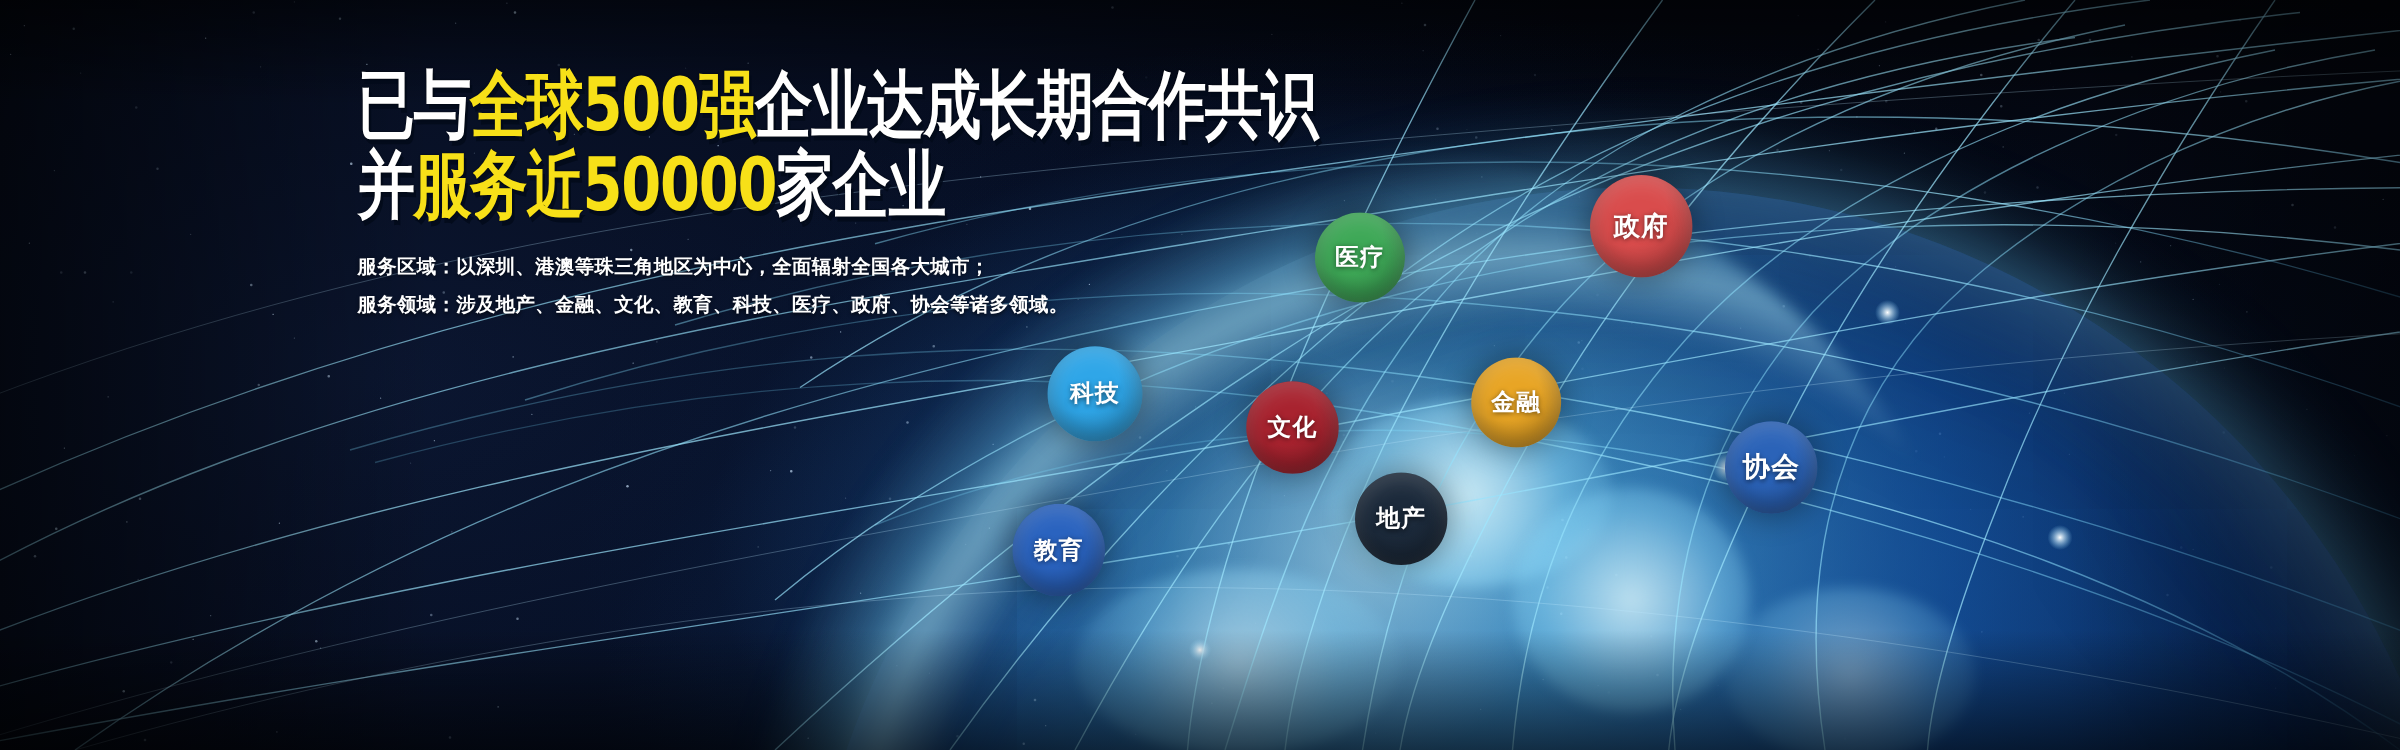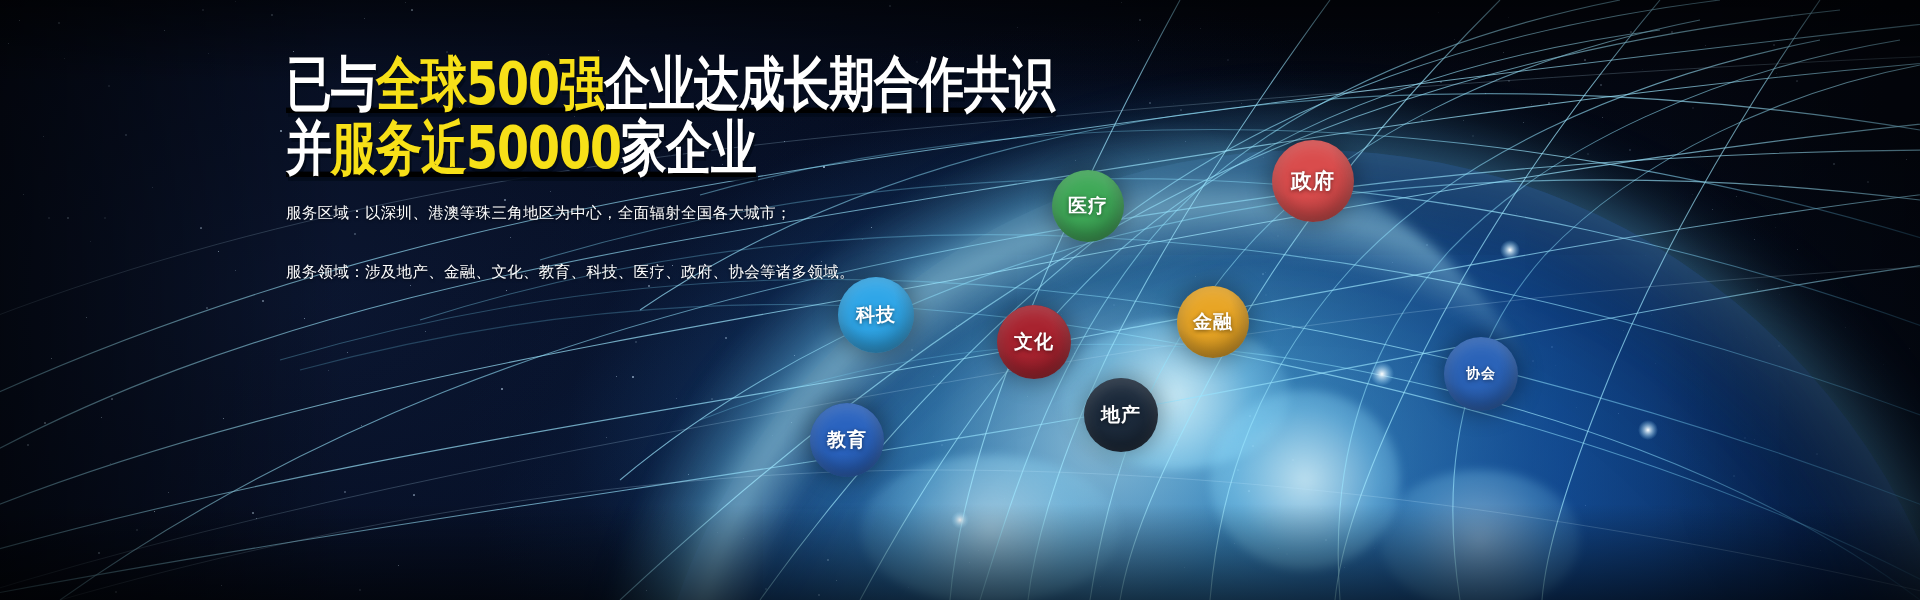--- a/index.html
+++ b/index.html
@@ -55,45 +55,44 @@
   .vignette {
     position:absolute; inset:0; pointer-events:none;
     background:
       linear-gradient(to bottom, rgba(0,0,0,0.55) 0%, rgba(0,0,0,0) 14%, rgba(0,0,0,0) 84%, rgba(0,0,0,0.60) 100%),
       linear-gradient(to right, rgba(0,0,0,0.62) 0%, rgba(0,0,0,0) 18%, rgba(0,0,0,0) 86%, rgba(0,0,0,0.38) 100%);
   }
 
   
   .copy { position:absolute; left:286px; top:54px; width:720px; }
 
-  .headline { line-height:1.0; white-space:nowrap;text-decoration:underline; }
+  .headline { line-height:1.0; white-space:nowrap; }
   .hl-line {
     font-family:"DejaVu Sans","Liberation Sans",sans-serif;
     font-weight:bold; font-size:46px; letter-spacing:-1px;
     transform:scaleY(1.28); transform-origin:left top;
   }
   .hl1 { margin-bottom:18px; }
   .hl2 { margin-top:18px; }
   .w { color:#ffffff; text-shadow:0 0 1px rgba(0,0,0,0.9), 2px 3px 0 rgba(2,10,26,0.85); }
   .y { color:#f7e018; text-shadow:0 0 1px rgba(0,0,0,0.9), 2px 3px 0 rgba(2,10,26,0.85); }
 
   .sub {
     margin-top:30px;
     font-family:"Liberation Serif","DejaVu Serif",serif;
     font-size:15.5px; letter-spacing:0.6px; line-height:1.42;
     color:#b9c8dc; opacity:0.88; white-space:nowrap;
   }
 
   .body-copy { margin-top:34px; }
   .body-line {
     font-family:"DejaVu Sans","Liberation Sans",sans-serif;
-    font-weight:normal; font-size:15.5px; color:#ffffff;
+    font-weight:bold; font-size:15.5px; color:#ffffff;
     letter-spacing:0.3px; line-height:2.0; white-space:nowrap;
     text-shadow:0 1px 3px rgba(0,0,0,0.65);
-    margin-top:28px;
   }
 
   
   .bubble {
     position:absolute; border-radius:50%;
     display:flex; align-items:center; justify-content:center;
     color:#ffffff; font-family:"DejaVu Sans","Liberation Sans",sans-serif;
     font-weight:bold; letter-spacing:1px;
     text-shadow:0 1px 4px rgba(0,0,0,0.55);
     cursor:pointer;
@@ -468,21 +467,21 @@
       </div>
       <div class="bubble" style="left:838px;top:277px;width:76px;height:76px;font-size:19px;background:radial-gradient(circle at 34% 28%, #2fa6e8 0%, #2fa6e8 42%, rgba(0,0,0,0.28) 100%), #2fa6e8;box-shadow:0 0 22px 4px rgba(0,0,0,0.30), inset 0 -8px 18px rgba(0,0,0,0.28), inset 0 6px 16px rgba(255,255,255,0.18);align-items:center;">
         <span class="lbl">科技</span>
       </div>
       <div class="bubble" style="left:997px;top:305px;width:74px;height:74px;font-size:19px;background:radial-gradient(circle at 34% 28%, #a8232f 0%, #a8232f 42%, rgba(0,0,0,0.28) 100%), #a8232f;box-shadow:0 0 22px 4px rgba(0,0,0,0.30), inset 0 -8px 18px rgba(0,0,0,0.28), inset 0 6px 16px rgba(255,255,255,0.18);">
         <span class="lbl">文化</span>
       </div>
       <div class="bubble" style="left:1177px;top:286px;width:72px;height:72px;font-size:19px;background:radial-gradient(circle at 34% 28%, #e8a525 0%, #e8a525 42%, rgba(0,0,0,0.28) 100%), #e8a525;box-shadow:0 0 22px 4px rgba(0,0,0,0.30), inset 0 -8px 18px rgba(0,0,0,0.28), inset 0 6px 16px rgba(255,255,255,0.18);text-align:center;">
         <span class="lbl">金融</span>
       </div>
-      <div class="bubble" style="left:1444px;top:337px;width:74px;height:74px;font-size:14px;background:radial-gradient(circle at 34% 28%, #2b63b8 0%, #2b63b8 42%, rgba(0,0,0,0.28) 100%), #2b63b8;box-shadow:0 0 22px 4px rgba(0,0,0,0.30), inset 0 -8px 18px rgba(0,0,0,0.28), inset 0 6px 16px rgba(255,255,255,0.18);">
+      <div class="bubble" style="left:1380px;top:337px;width:74px;height:74px;font-size:22px;background:radial-gradient(circle at 34% 28%, #2b63b8 0%, #2b63b8 42%, rgba(0,0,0,0.28) 100%), #2b63b8;box-shadow:0 0 22px 4px rgba(0,0,0,0.30), inset 0 -8px 18px rgba(0,0,0,0.28), inset 0 6px 16px rgba(255,255,255,0.18);">
         <span class="lbl">协会</span>
       </div>
       <div class="bubble" style="left:1084px;top:378px;width:74px;height:74px;font-size:19px;background:radial-gradient(circle at 34% 28%, #1c2a3b 0%, #1c2a3b 42%, rgba(0,0,0,0.28) 100%), #1c2a3b;box-shadow:0 0 22px 4px rgba(0,0,0,0.30), inset 0 -8px 18px rgba(0,0,0,0.28), inset 0 6px 16px rgba(255,255,255,0.18);">
         <span class="lbl">地产</span>
       </div>
       <div class="bubble" style="left:810px;top:403px;width:74px;height:74px;font-size:19px;background:radial-gradient(circle at 34% 28%, #2a63bf 0%, #2a63bf 42%, rgba(0,0,0,0.28) 100%), #2a63bf;box-shadow:0 0 22px 4px rgba(0,0,0,0.30), inset 0 -8px 18px rgba(0,0,0,0.28), inset 0 6px 16px rgba(255,255,255,0.18);">
         <span class="lbl">教育</span>
       </div>
     </div>
 

